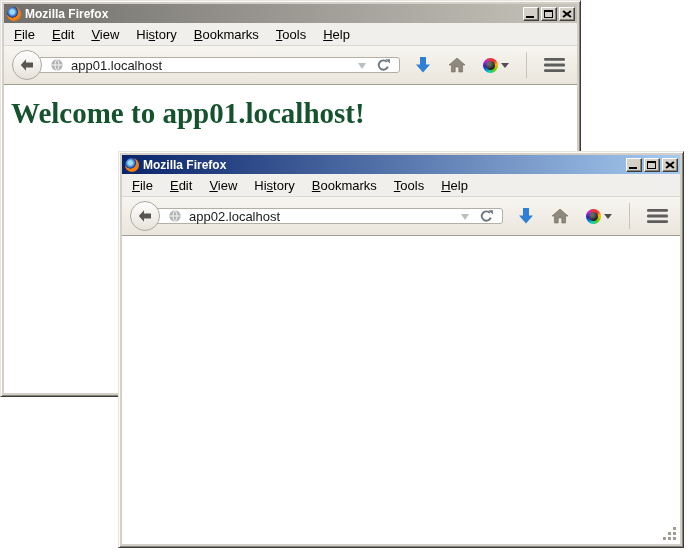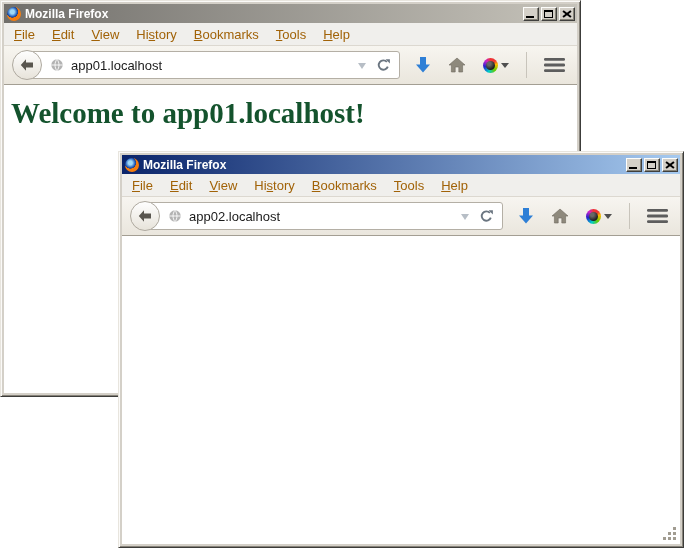--- a/index.html
+++ b/index.html
@@ -24,32 +24,32 @@
        box-shadow:inset -1px -1px 0 #868378;padding:0;cursor:default;}
   .glyph-min{position:absolute;left:2px;bottom:2px;width:8px;height:2px;background:#000;}
   .glyph-max{position:absolute;left:2px;top:2px;width:9px;height:8px;box-sizing:border-box;
        border:1px solid #000;border-top-width:2px;}
   .glyph-close{position:absolute;left:2px;top:2px;width:10px;height:8px;}
   .glyph-close::before,.glyph-close::after{content:"";position:absolute;left:0;top:3px;width:10px;height:2px;background:#000;}
   .glyph-close::before{transform:rotate(38deg);}
   .glyph-close::after{transform:rotate(-38deg);}
 
   .menubar{height:22px;flex:none;background:#f0efec;display:flex;align-items:center;
-       padding:0 4px;font-size:13px;color:#a16207;}
+       padding:0 4px;font-size:13px;color:#000000;}
   .menu-item{padding:2px 6px;margin-right:5px;white-space:nowrap;}
   .menu-item u{text-decoration:underline;}
 
   .toolbar{height:40px;flex:none;box-sizing:border-box;display:flex;align-items:center;
        background:linear-gradient(#f7f5f0,#eae6dd);
        border-top:1px solid #dcd8d0;border-bottom:1px solid #a39e93;
        padding:0 12px 0 8px;}
   .back-btn{width:30px;height:30px;border-radius:50%;flex:none;z-index:2;margin-right:-15px;
        background:linear-gradient(#fefefe,#e7e3da);border:1px solid #aea99f;box-sizing:border-box;
        display:flex;align-items:center;justify-content:center;}
-  .urlbar{flex:1;height:28px;min-width:0;box-sizing:border-box;background:#fff;
+  .urlbar{flex:1;height:16px;min-width:0;box-sizing:border-box;background:#fff;
        border:1px solid #b4afa5;border-radius:3px;display:flex;align-items:center;
        padding:0 8px 0 22px;font-size:13px;color:#1a1a1a;}
   .urlbar .globe{margin-right:7px;flex:none;display:flex;}
   .url-text{flex:1;white-space:nowrap;overflow:hidden;}
   .url-caret{width:0;height:0;border:4px solid transparent;border-top:6px solid #b7bec6;
        margin-top:5px;flex:none;}
   .reload{margin-left:10px;flex:none;display:flex;}
   .nav-icons{display:flex;align-items:center;margin-left:15px;gap:17px;flex:none;}
   .iconbtn{display:flex;align-items:center;background:none;border:none;padding:0;}
   .addon-wrap{display:flex;align-items:center;gap:3px;}

